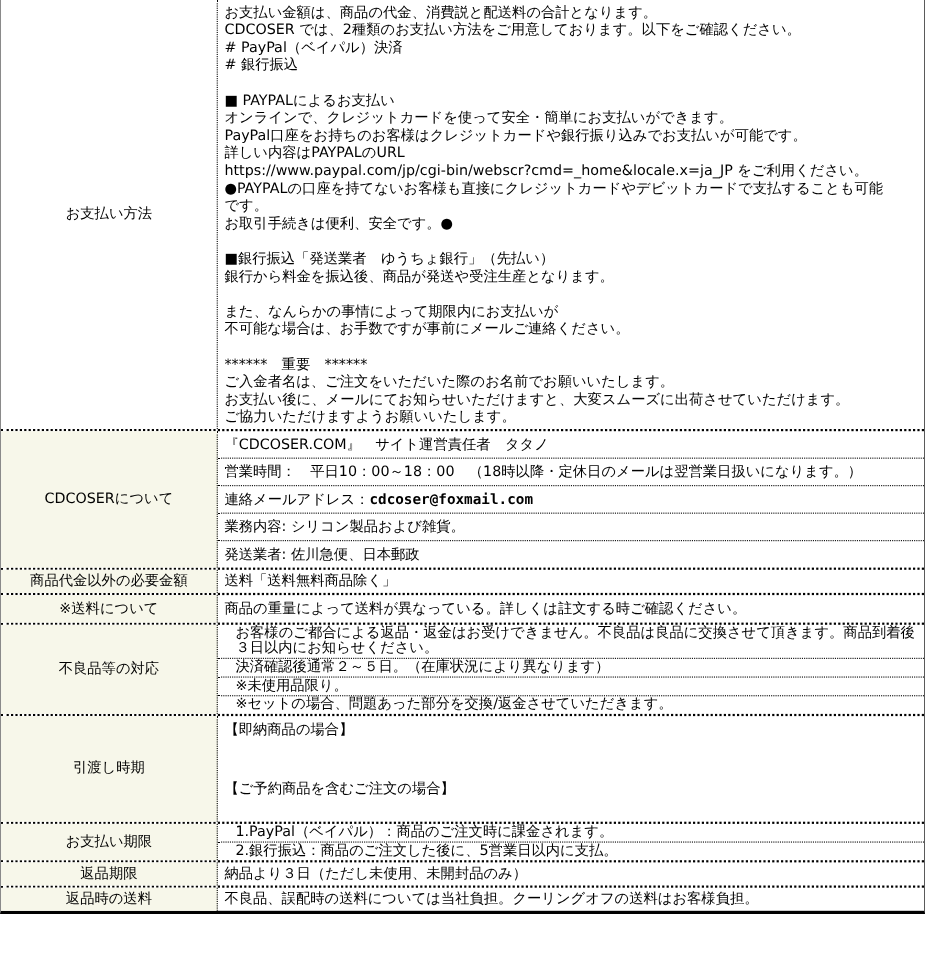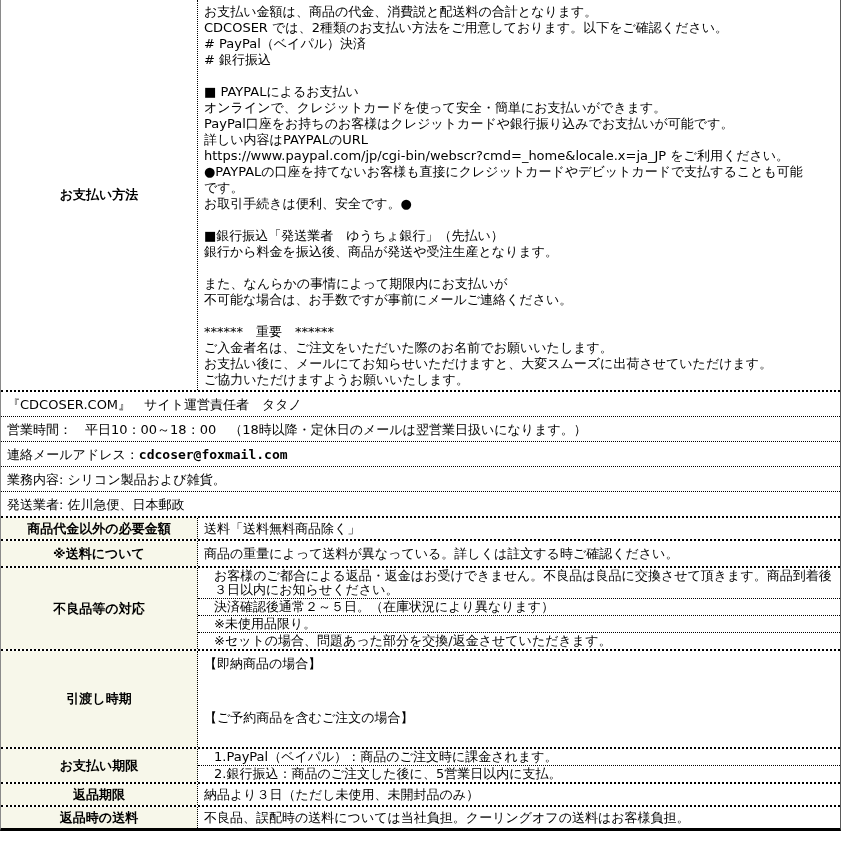--- a/index.html
+++ b/index.html
@@ -24,21 +24,21 @@
   }
   .row + .row {
     border-top: 2px dotted #000000;
   }
   .hcell {
     flex: 0 0 197px;
     width: 197px;
     box-sizing: border-box;
     border-right: 1px dotted #000000;
     background: #f7f7ea;
-    font-weight: bold;
+    font-weight: normal;
     display: flex;
     align-items: center;
     justify-content: center;
     text-align: left;
     padding: 2px 3px;
     line-height: 16px;
   }
   .hcell.white { background: #ffffff; }
   .content {
     flex: 1 1 auto;
@@ -107,20 +107,21 @@
       <div class="line">不可能な場合は、お手数ですが事前にメールご連絡ください。</div>
       <div class="line"></div>
       <div class="line">******　重要　******</div>
       <div class="line">ご入金者名は、ご注文をいただいた際のお名前でお願いいたします。</div>
       <div class="line">お支払い後に、メールにてお知らせいただけますと、大変スムーズに出荷させていただけます。</div>
       <div class="line">ご協力いただけますようお願いいたします。</div>
     </div>
   </div>
 
   <div class="row">
+    <div class="hcell">CDCOSERについて</div>
     <div class="content">
       <div class="subrow">『CDCOSER.COM』　サイト運営責任者　タタノ</div>
       <div class="subrow">営業時間：　平日10：00～18：00　（18時以降・定休日のメールは翌営業日扱いになります。）</div>
       <div class="subrow"><span>連絡メールアドレス：</span><span class="email">cdcoser@foxmail.com</span></div>
       <div class="subrow">業務内容: シリコン製品および雑貨。</div>
       <div class="subrow">発送業者: 佐川急便、日本郵政</div>
     </div>
   </div>
 
   <div class="row">

